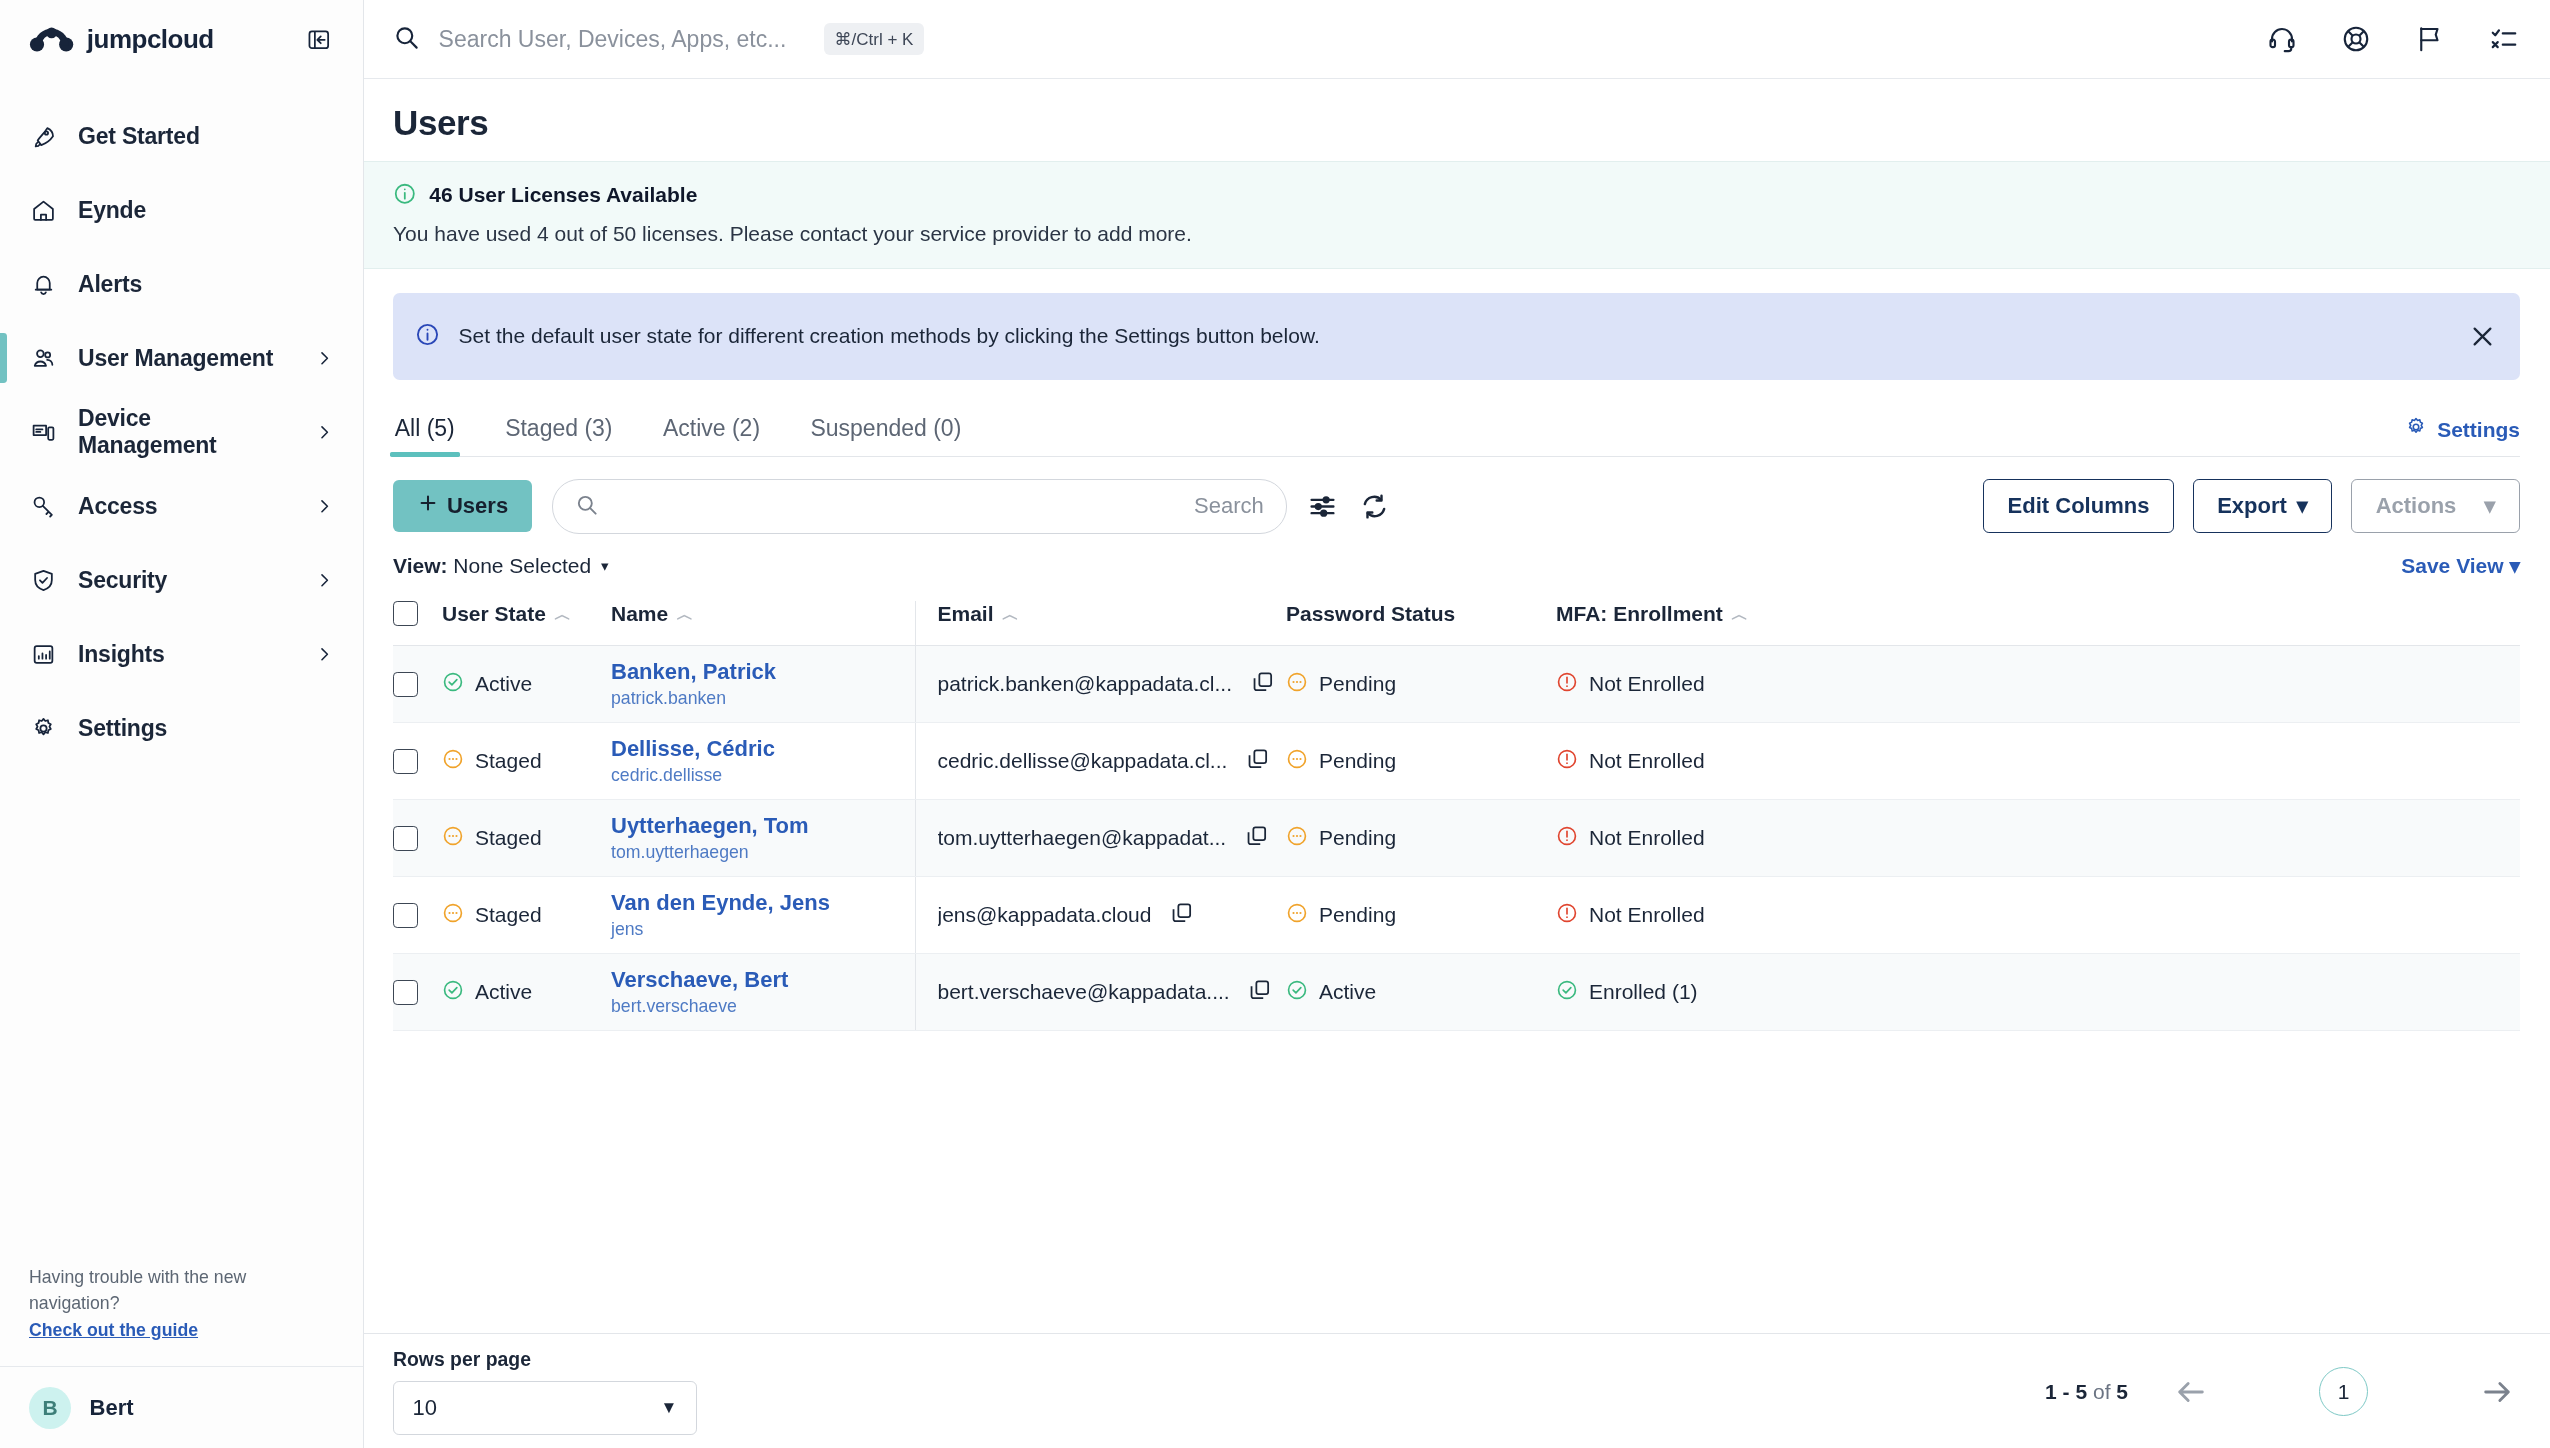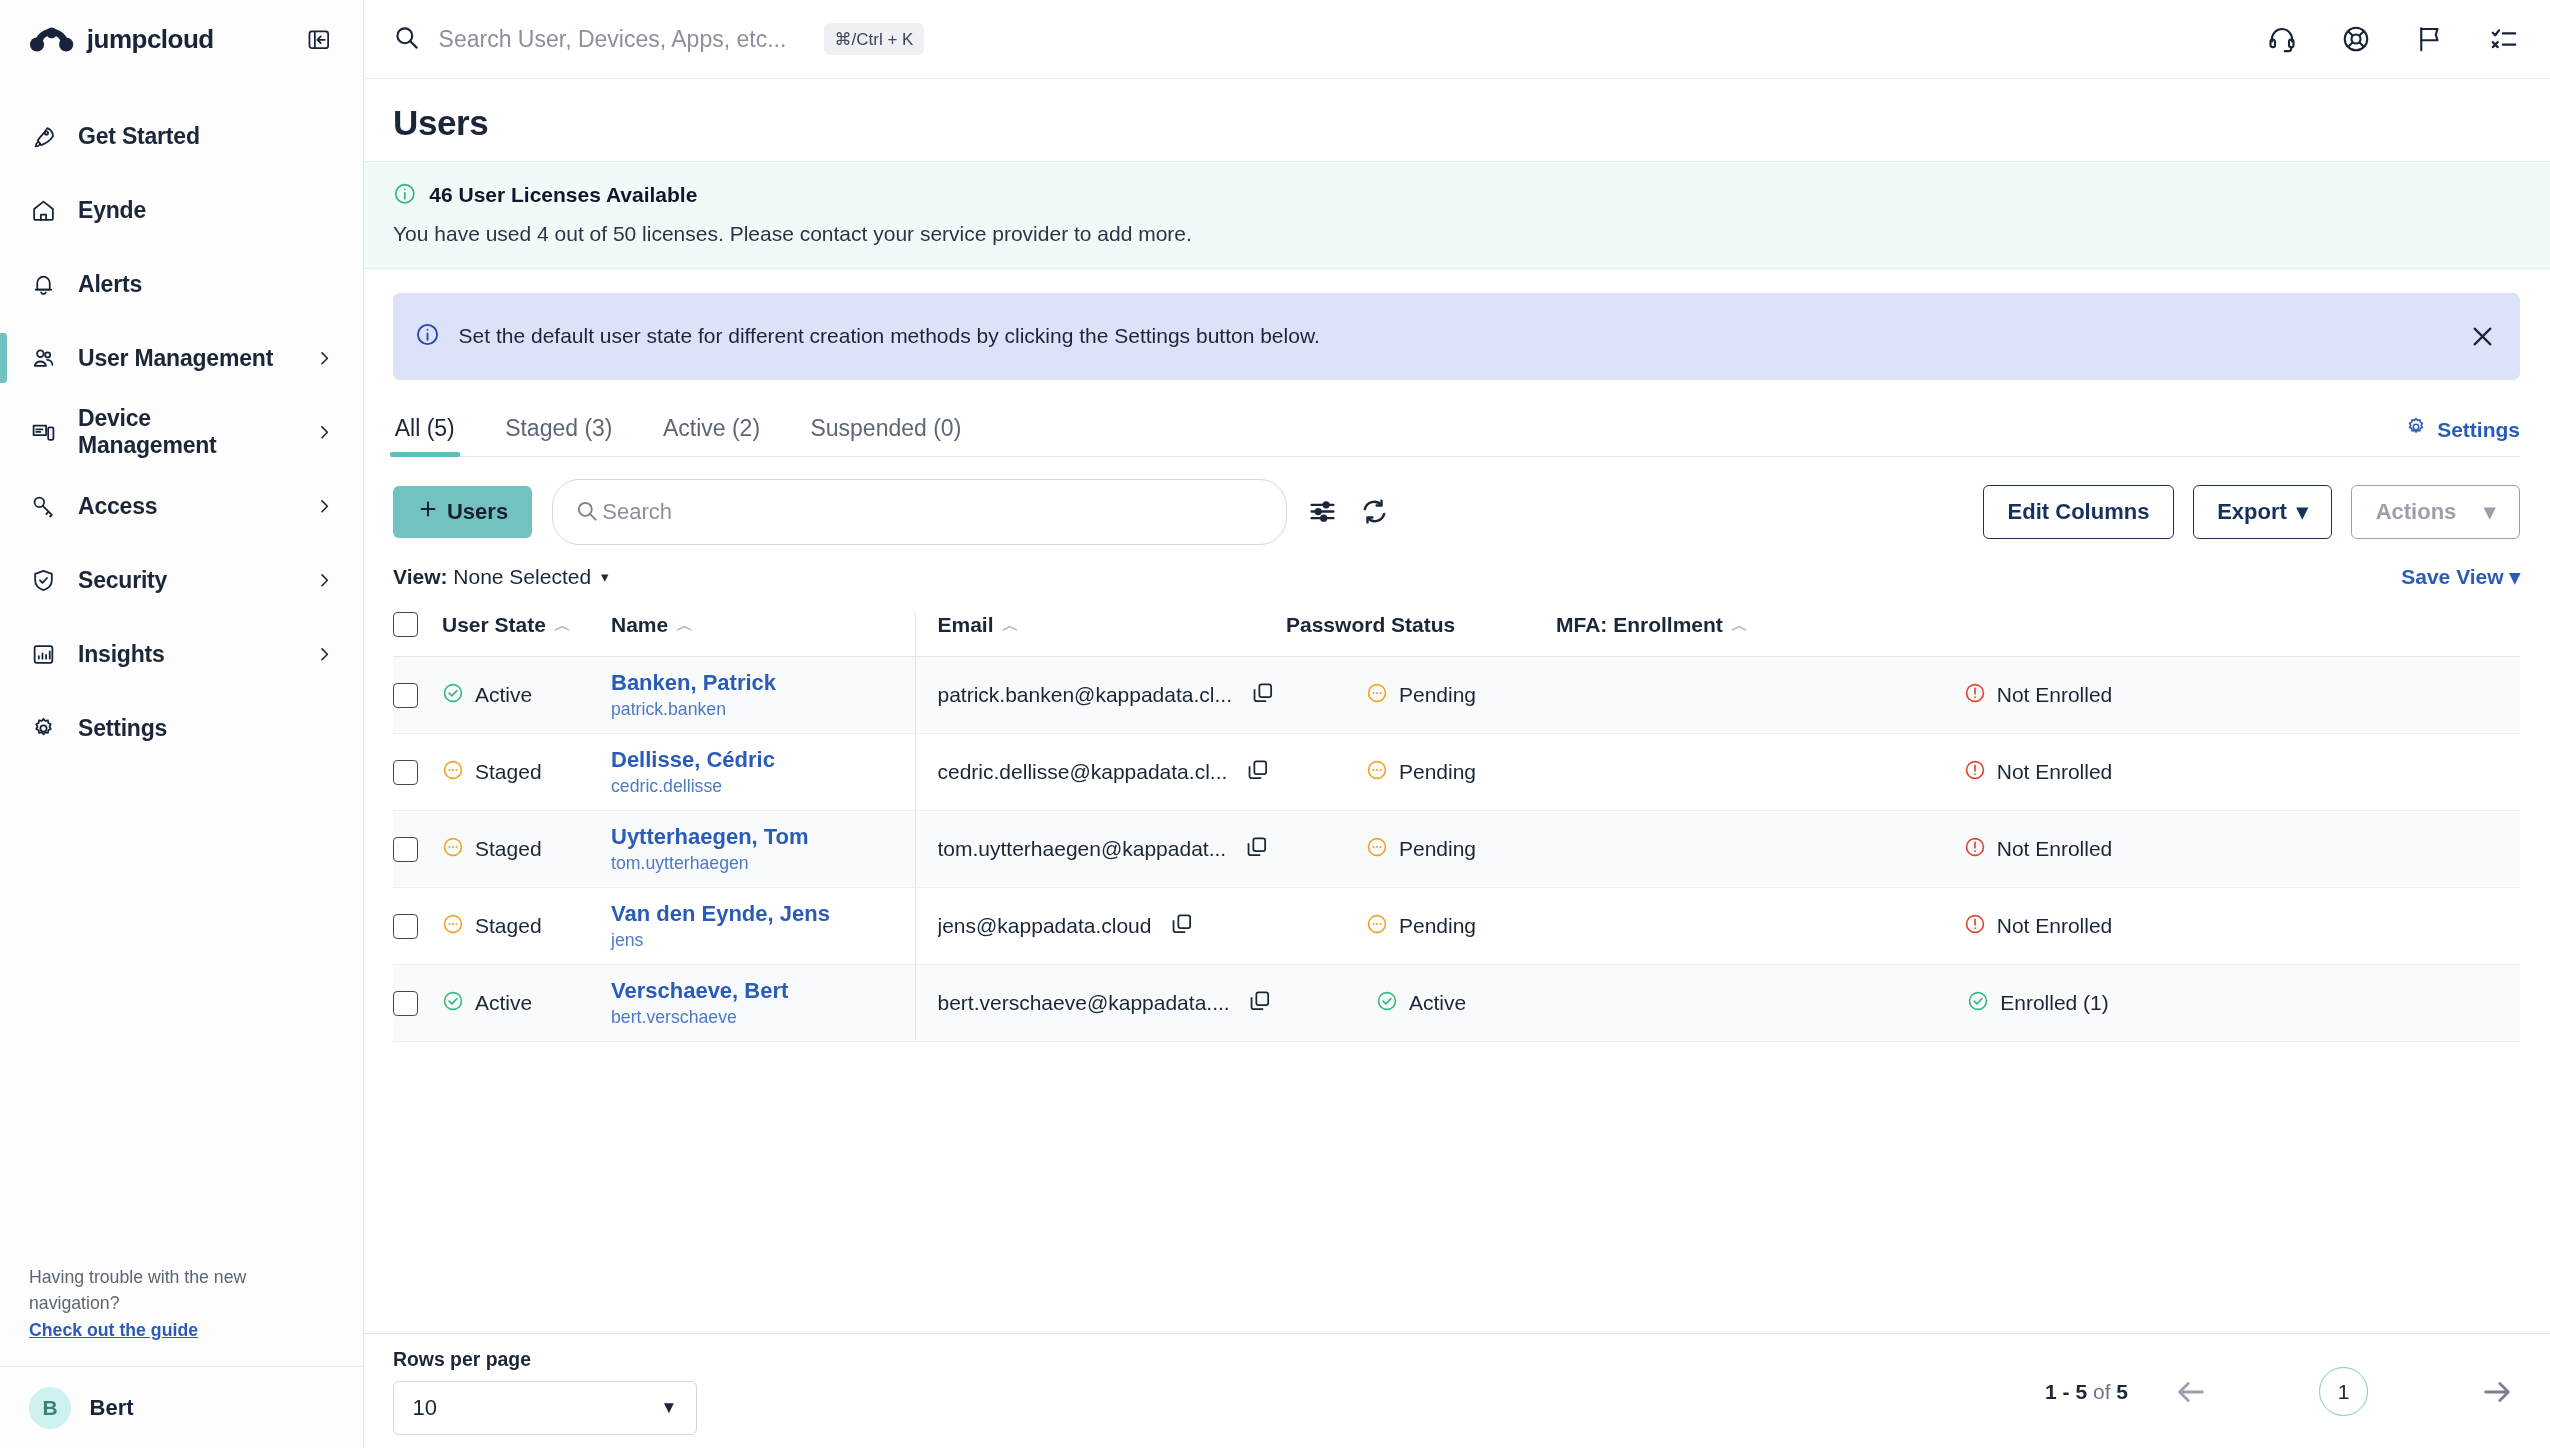--- a/index.html
+++ b/index.html
@@ -137,22 +137,22 @@
   .toolbar {
     margin: 22px 30px 0 29px; display: flex; align-items: center; gap: 20px;
   }
   .btn-users {
     background: #72c2c2; color: #16202e; border: none; border-radius: 5.9px;
     height: 52px; padding: 0 23.6px; font-size: 22px; font-weight: 700;
     display: flex; align-items: center; gap: 8.4px; cursor: pointer;
     font-family: "Liberation Sans", sans-serif;
   }
   .search-box {
-    width: 735px; height: 66px; border: 0.8px solid #d3d7dd; border-radius: 27px;
-    display: flex; align-items: center; gap: 4px; padding: 0 22px; cursor: text;
+    width: 735px; height: 55px; border: 0.8px solid #d3d7dd; border-radius: 27px;
+    display: flex; align-items: center; gap: 34px; padding: 0 22px; cursor: text; justify-content: space-between;
   }
   .search-ph { font-size: 22px; color: #8a919c; }
   .tool-icon { width: 32px; height: 32px; cursor: pointer; display:flex;align-items:center;justify-content:center;}
   .toolbar-right { margin-left: auto; display: flex; align-items: center; gap: 18.6px; border-radius: 11px; }
   .btn-outline {
     height: 54px; padding: 0 23.6px; border-radius: 5.9px;
     border: 1.7px solid #16325c; background: #fff; color: #16325c;
     font-size: 22px; font-weight: 700; cursor: pointer;
     display: flex; align-items: center; gap: 10px;
     font-family: "Liberation Sans", sans-serif;
@@ -202,21 +202,21 @@
     color: #2a5bb7; font-size: 22px; font-weight: 700; cursor: pointer;
     line-height: 1.15;
   }
   .name-sub { color: #4e7ac4; font-size: 17.7px; margin-top: 4.2px; }
   .email-cell { display: flex; align-items: center; gap: 18.6px; }
   .email-text {
     font-size: 21px; color: #1b2638; white-space: nowrap;
     overflow: hidden; text-overflow: ellipsis; max-width: 319px;
   }
   .copy-ic { cursor: pointer; flex: 0 0 23.6px; }
-  .cell-status { display: flex; align-items: center; gap: 11px; justify-content: center; }
+  .cell-status { display: flex; align-items: center; gap: 11px; }
 
   
   .footer-spacer { flex: 1 1 auto; }
   .footer {
     border-top: 0.8px solid #e3e6ea;
     height: 116px; display: flex; align-items: center;
     padding: 0 30px 0 29px; flex: 0 0 116px;
   }
   .rows-block { display: flex; flex-direction: column; gap: 10px; }
   .rows-label { font-size: 19.4px; font-weight: 700; color: #1b2638; }

